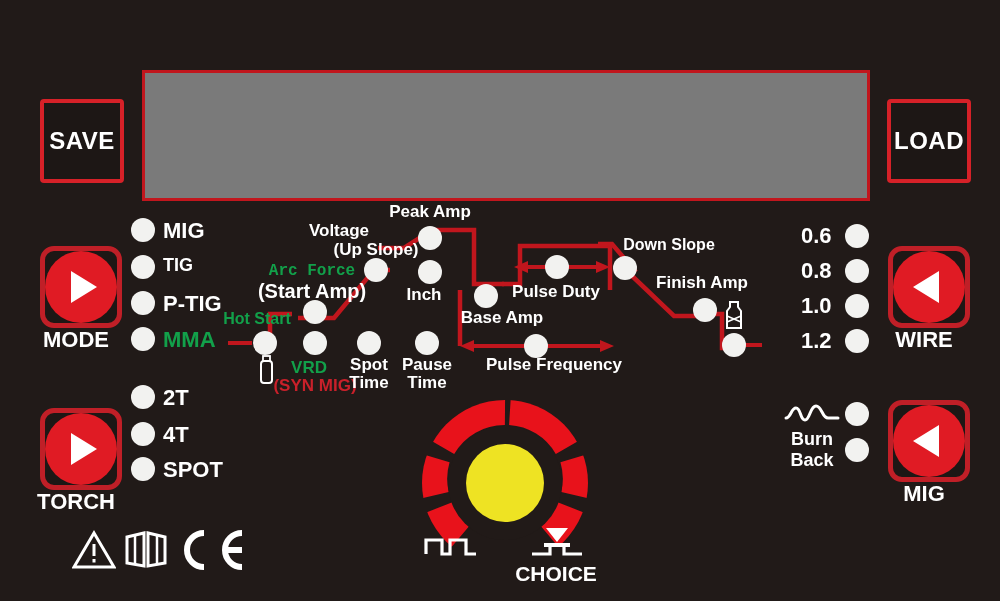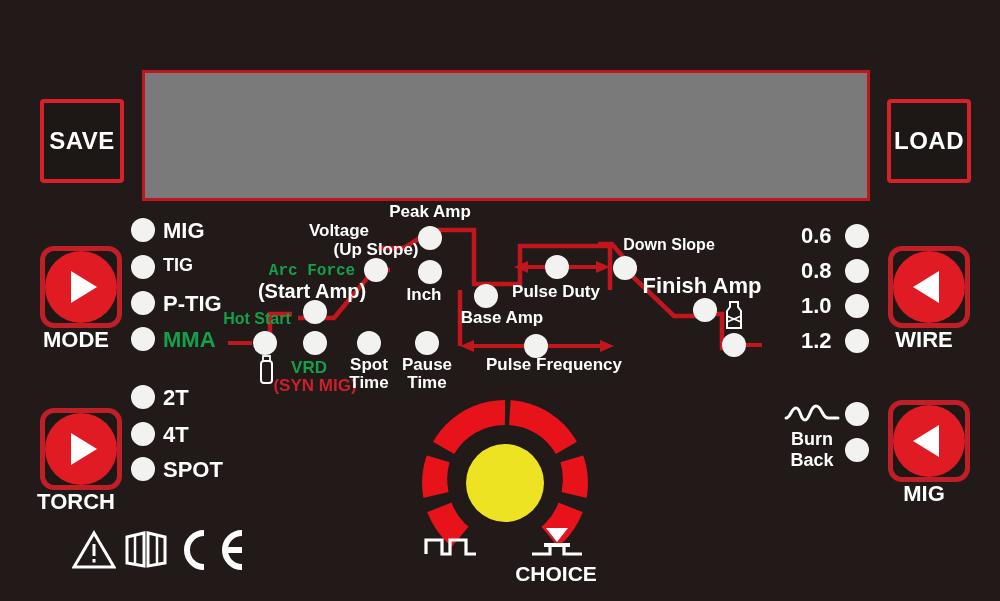--- a/index.html
+++ b/index.html
@@ -207,21 +207,21 @@
   <div class="lbl ctr" style="left:424px;top:285px;font-size:17px;">Inch</div>
 
   <div class="lbl ctr" style="left:502px;top:308px;font-size:17px;">Base Amp</div>
 
   <div class="lbl ctr" style="left:556px;top:282px;font-size:17px;">Pulse Duty</div>
 
   <div class="lbl ctr" style="left:554px;top:355px;font-size:17px;">Pulse Frequency</div>
 
   <div class="lbl ctr" style="left:669px;top:236px;font-size:16px;">Down Slope</div>
 
-  <div class="lbl ctr" style="left:702px;top:273px;font-size:22px;text-align:center;">Finish Amp</div>
+  <div class="lbl ctr" style="left:702px;top:273px;font-size:17px;text-align:center;">Finish Amp</div>
 
   <div class="lbl green ctr" style="left:309px;top:358px;font-size:17px;">VRD</div>
   <div class="lbl red ctr" style="left:315px;top:376px;font-size:17px;">(SYN MIG)</div>
 
   <div class="lbl ctr" style="left:369px;top:355px;font-size:17px;">Spot</div>
   <div class="lbl ctr" style="left:369px;top:373px;font-size:17px;">Time</div>
 
   <div class="lbl ctr" style="left:427px;top:355px;font-size:17px;">Pause</div>
   <div class="lbl ctr" style="left:427px;top:373px;font-size:17px;">Time</div>
 

